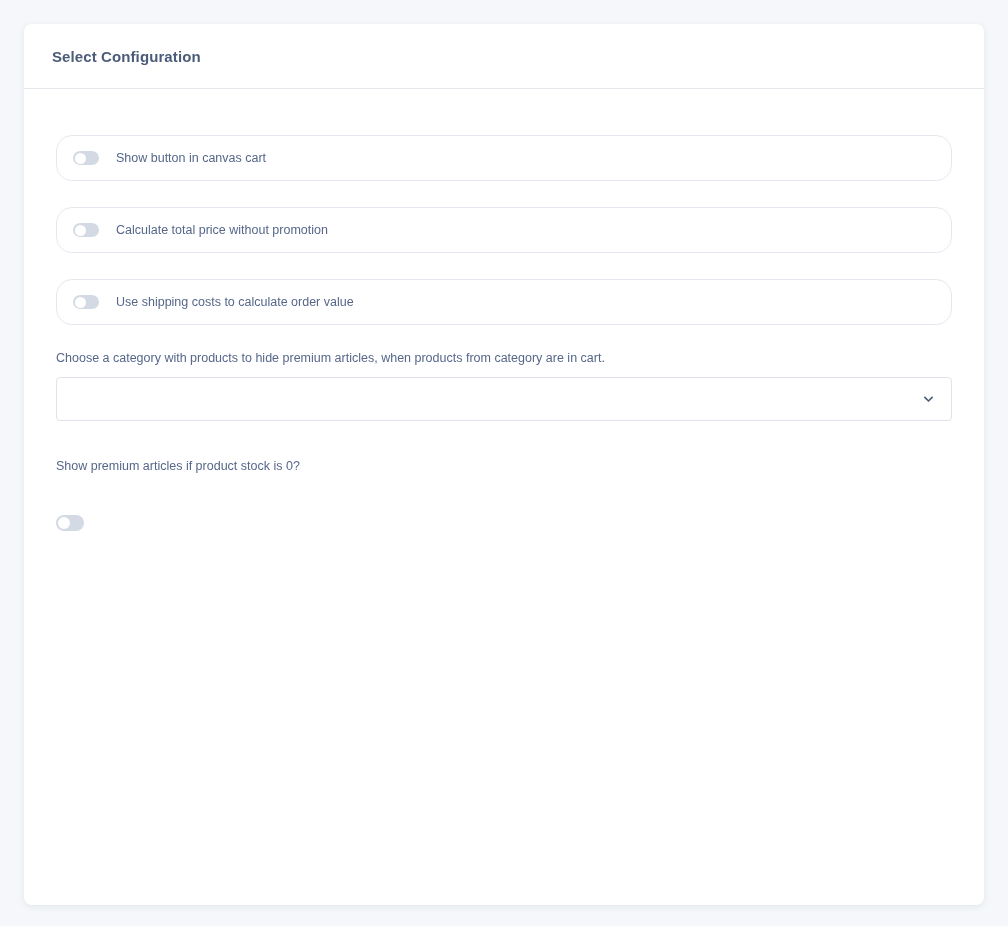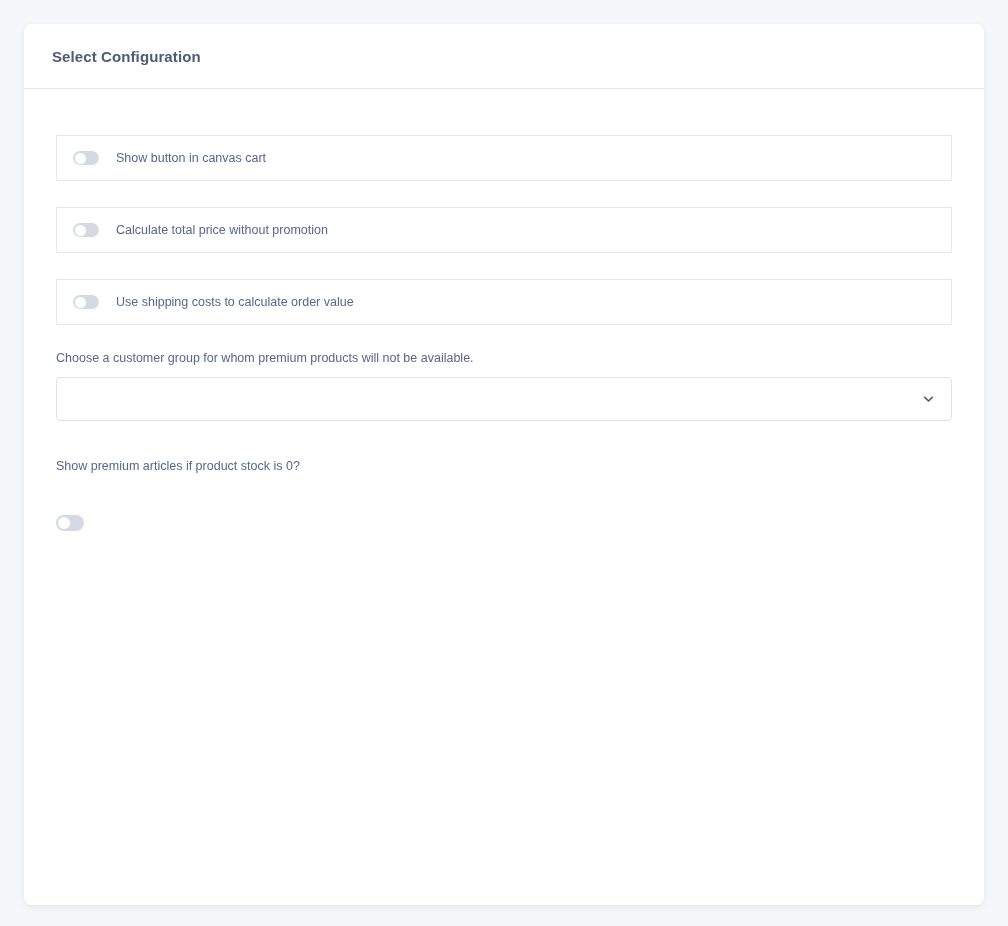--- a/index.html
+++ b/index.html
@@ -50,21 +50,21 @@
   }
 
   .card-body {
     padding: 46px 32px 0 32px;
   }
 
   
   .toggle-row {
     height: 46px;
     border: 1px solid #e4e8ee;
-    border-radius: 1px;
+    border-radius: 16px;
     display: flex;
     align-items: center;
     padding: 0 0 0 16px;
     margin-bottom: 26px;
     background: #ffffff;
   }
 
   .switch {
     position: relative;
     flex: 0 0 auto;
@@ -188,31 +188,31 @@
       <div class="toggle-row">
         <div class="switch">
           <span class="knob"></span>
         </div>
         <span class="toggle-label">Use shipping costs to calculate order value</span>
       </div>
 
 
 
 
-
       <div class="field-group">
-        <div class="field-label">Choose a customer group for whom premium products will not be available.</div>
+        <div class="field-label">Choose a category with products to hide premium articles, when products from category are in cart.</div>
         <div class="select-box">
           <span class="select-value"></span>
           <svg class="chevron" viewBox="0 0 16 16" fill="none">
             <path d="M3.5 6 L8 10.5 L12.5 6" stroke="#4a5c78" stroke-width="2" stroke-linecap="round" stroke-linejoin="round"></path>
           </svg>
         </div>
       </div>
 
+
       <div class="standalone-label">Show premium articles if product stock is 0?</div>
       <div class="standalone-switch-wrap">
         <div class="switch large">
           <span class="knob"></span>
         </div>
       </div>
 
     </div>
   </div>
 </div>

